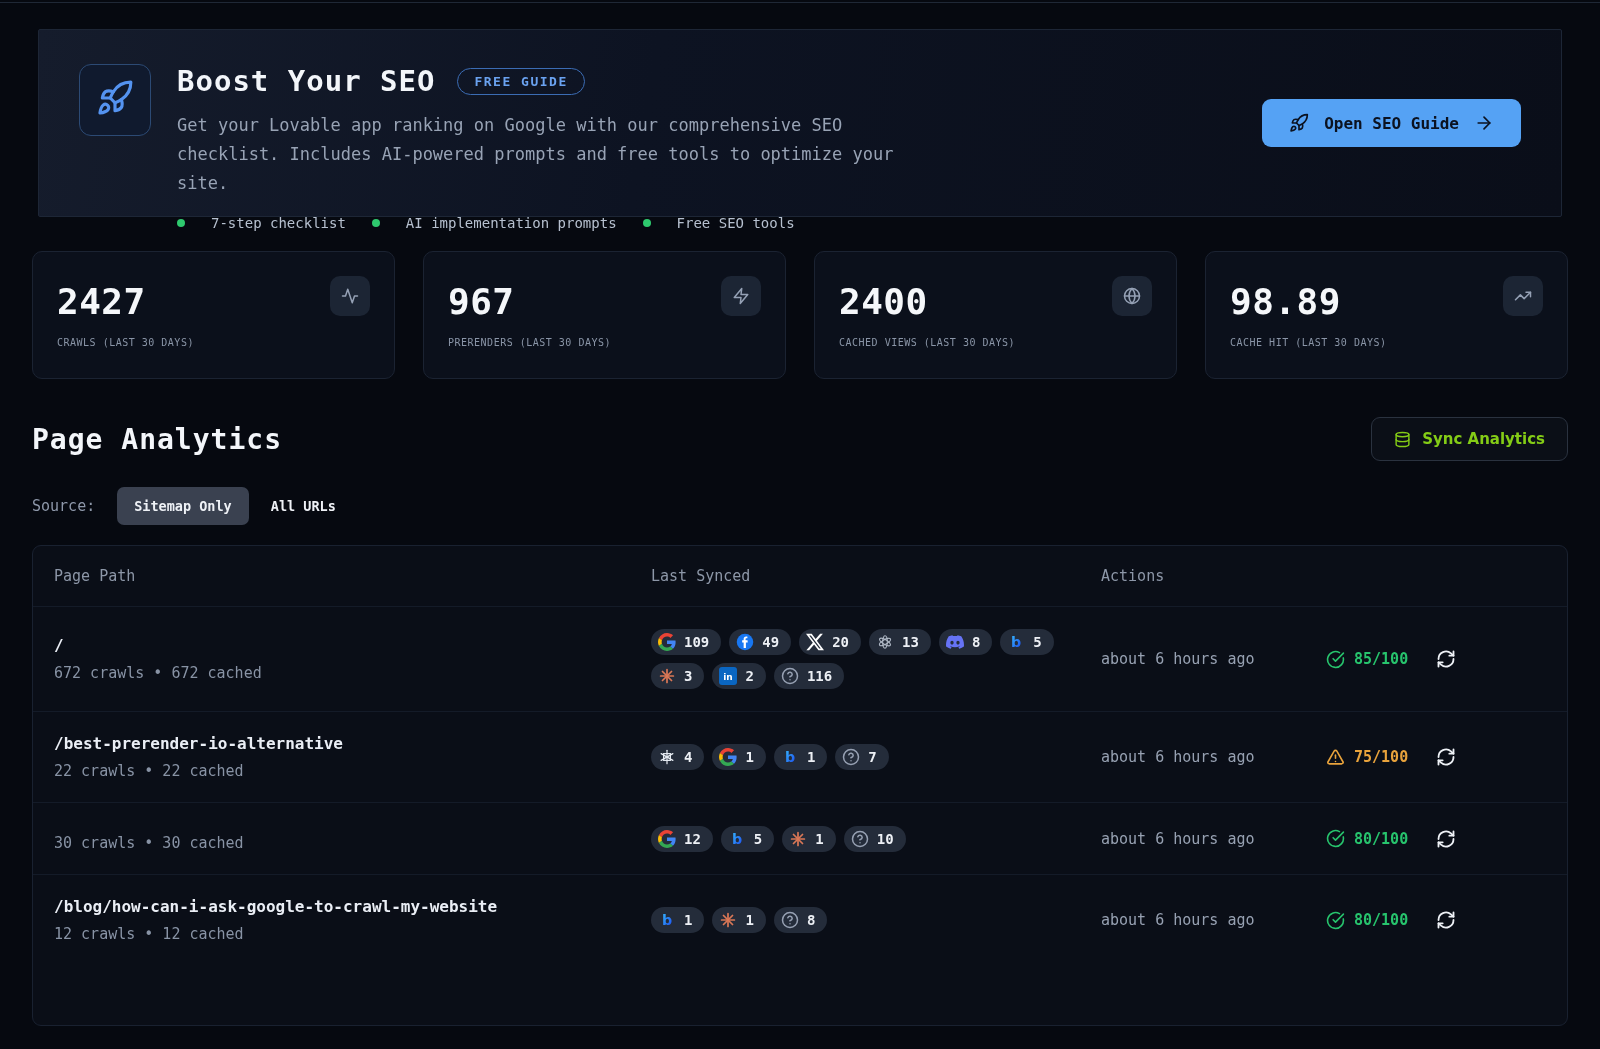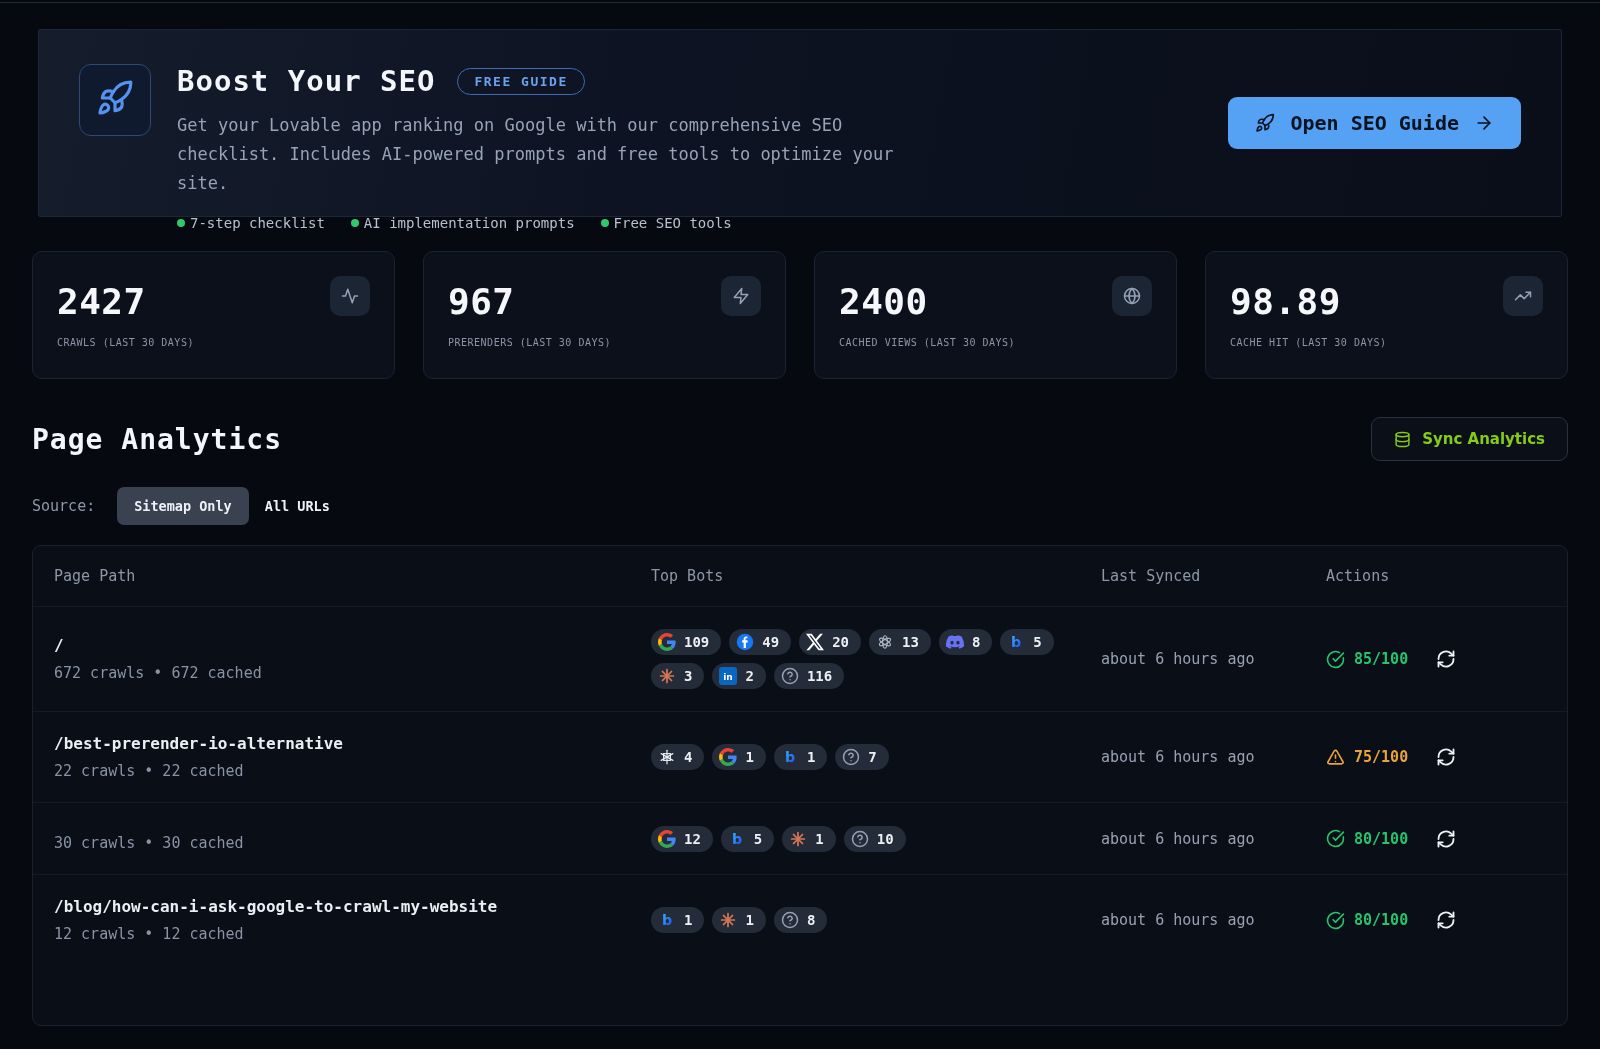--- a/index.html
+++ b/index.html
@@ -26,26 +26,26 @@
   .banner-icon-box svg { width:38px; height:38px; }
   .banner-body { margin-left:26px; flex:1; }
   .banner-title-row { display:flex; align-items:center; gap:22px; }
   .banner-title { margin:0; font-size:29px; letter-spacing:1px; color:#f3f6fa; font-weight:bold; }
   .free-badge {
     border:1.5px solid #3b6cb4; color:#6aa2f0; border-radius:999px;
     padding:5px 16px; font-size:13px; font-weight:bold; letter-spacing:1.5px;
   }
   .banner-desc { width:772px; font-size:17px; line-height:29px; color:#98a3b5; margin:13px 0 0; }
   .features { display:flex; gap:26px; margin-top:17px; }
-  .feature { display:flex; align-items:center; gap:5px; font-size:14px; color:#b6c0cf; }
+  .feature { display:flex; align-items:center; gap:26px; font-size:14px; color:#b6c0cf; }
   .feature-dot { width:8px; height:8px; border-radius:50%; background:#2ec96e; flex:none; }
   .cta {
     align-self:center; flex:none; display:flex; align-items:center; gap:15px;
     background:#55a2f4; color:#0b1220; border:none; border-radius:9px;
-    padding:14px 27px; font-family:inherit; font-size:20px; font-weight:bold; cursor:pointer;
+    padding:14px 27px; font-family:inherit; font-size:16px; font-weight:bold; cursor:pointer;
   }
   .cta svg { width:20px; height:20px; }
 
   
   .stats { margin:34px 32px 0; display:grid; grid-template-columns:repeat(4,1fr); gap:28px; }
   .stat-card { background:#0b101b; border:1px solid #1b2332; border-radius:10px; padding:24px; height:128px; }
   .stat-top { display:flex; justify-content:space-between; align-items:flex-start; }
   .stat-value { font-size:36px; font-weight:bold; letter-spacing:0.5px; color:#f5f7fa; line-height:1; margin-top:8px; }
   .stat-icon {
     width:40px; height:40px; border-radius:10px; background:#1c2534;
@@ -61,21 +61,21 @@
     display:flex; align-items:center; gap:11px;
     background:#0b0f17; border:1px solid #2a323f; border-radius:9px;
     padding:12px 22px; color:#84cc16; cursor:pointer;
     font-family:"DejaVu Sans", sans-serif; font-size:15px; font-weight:600;
   }
   .sync-btn svg { width:17px; height:17px; }
 
   
   .source-row { margin:26px 32px 0; display:flex; align-items:center; gap:22px; }
   .source-label { font-size:15px; color:#8e98aa; }
-  .source-toggle { display:flex; align-items:center; gap:16px; }
+  .source-toggle { display:flex; align-items:center; gap:22px; }
   .source-pill { font-size:13.5px; font-weight:bold; color:#eef1f6; border-radius:7px; padding:11px 0; cursor:pointer; }
   .source-pill.selected { background:#3a4150; padding:11px 17px; }
 
   
   .table { margin:20px 32px 0; border:1px solid #192130; border-radius:9px; background:#0a0e17; padding-bottom:60px; }
   .trow { display:grid; grid-template-columns:597px 450px 225px 1fr; align-items:center; padding:22px 0 22px 21px; }
   .thead .trow { padding:21px 0 21px 21px; }
   .th { font-size:15px; color:#8d97a8; }
   .brow { border-top:1px solid #141b28; }
   .path { font-size:16px; font-weight:bold; color:#eaeef5; }
@@ -222,21 +222,20 @@
     <div class="source-toggle" id="source-toggle">
         <span class="source-pill selected">Sitemap Only</span>
         <span class="source-pill">All URLs</span>
       </div>
   </div>
 
   <div class="table">
     <div class="thead">
       <div class="trow">
         <div class="th">Page Path</div>
-        <div class="th">Top Bots</div>
         <div class="th">Last Synced</div>
         <div class="th">Actions</div>
       </div>
     </div>
     <div class="tbody" id="rows">
   <div class="trow brow">
     <div class="cell-path">
       <div class="path">/</div>
       <div class="path-sub">672 crawls • 672 cached</div>
     </div>

